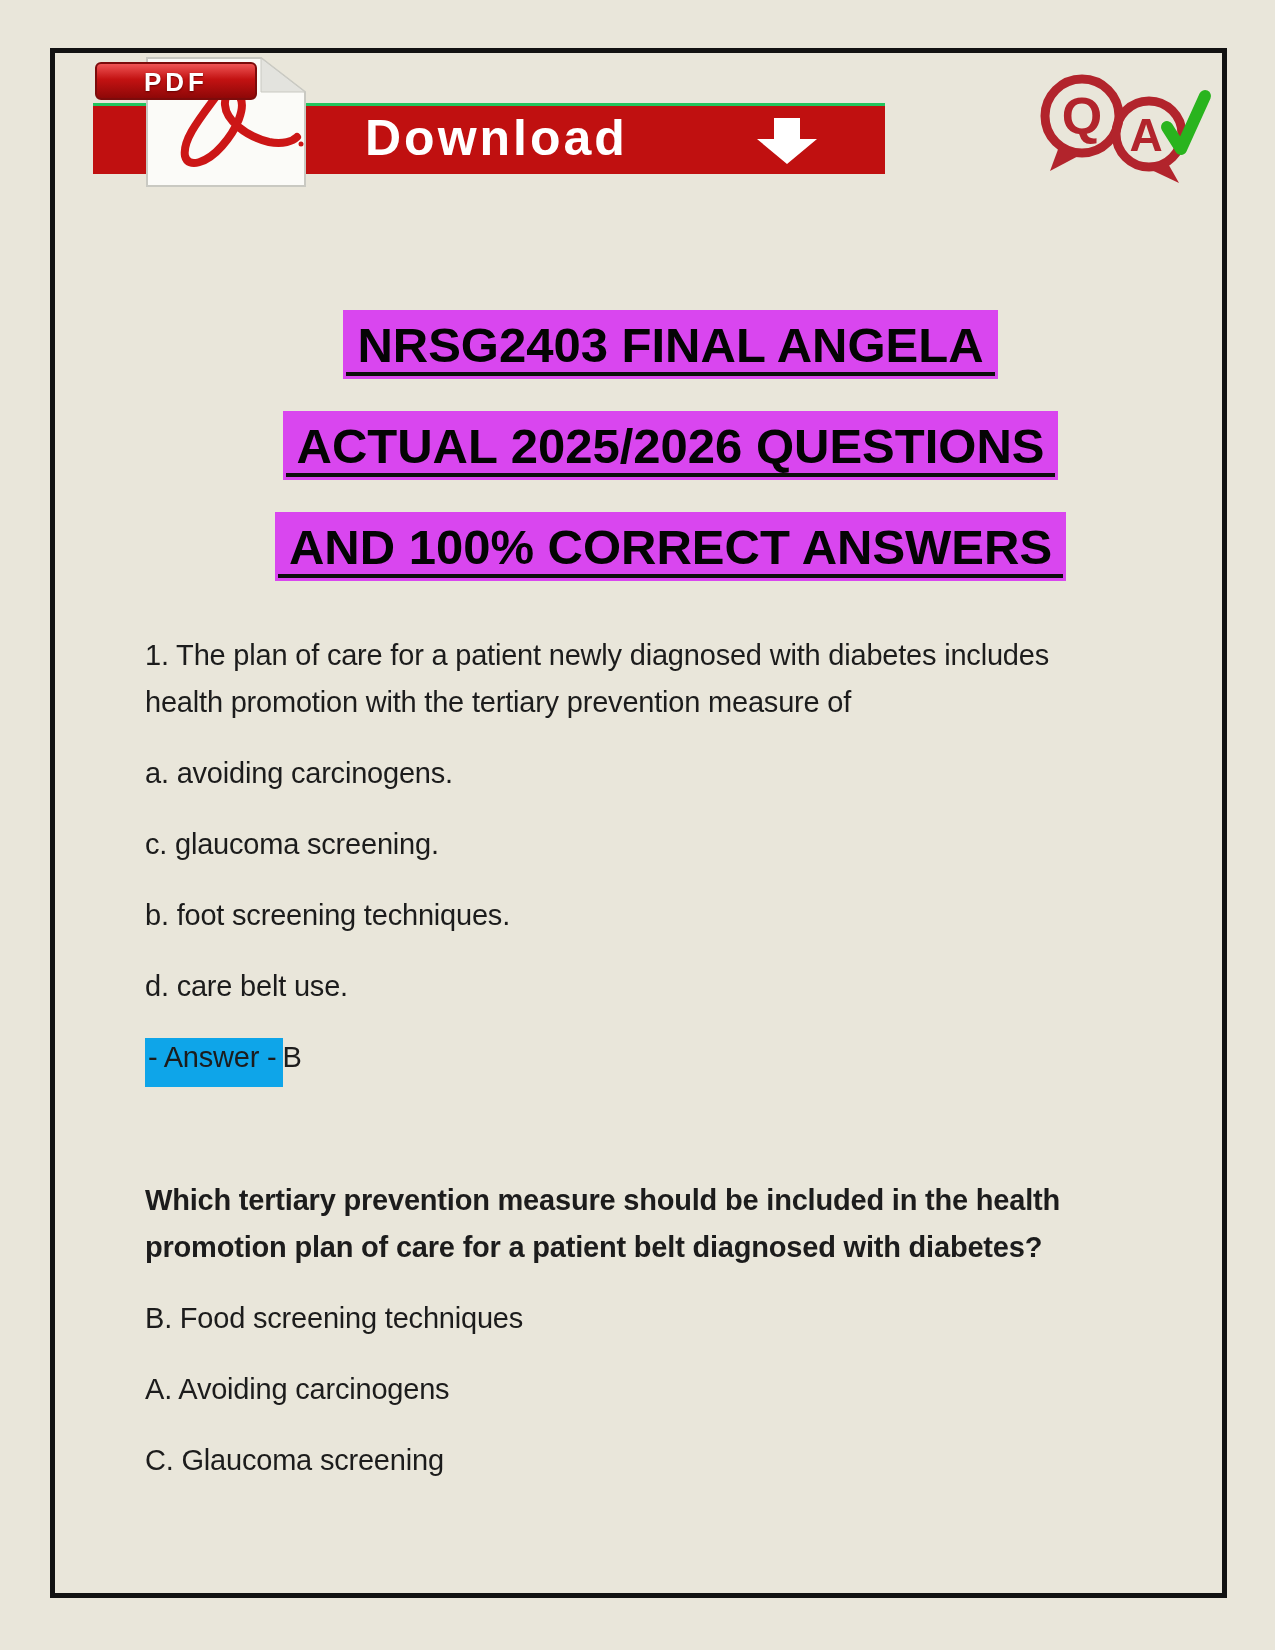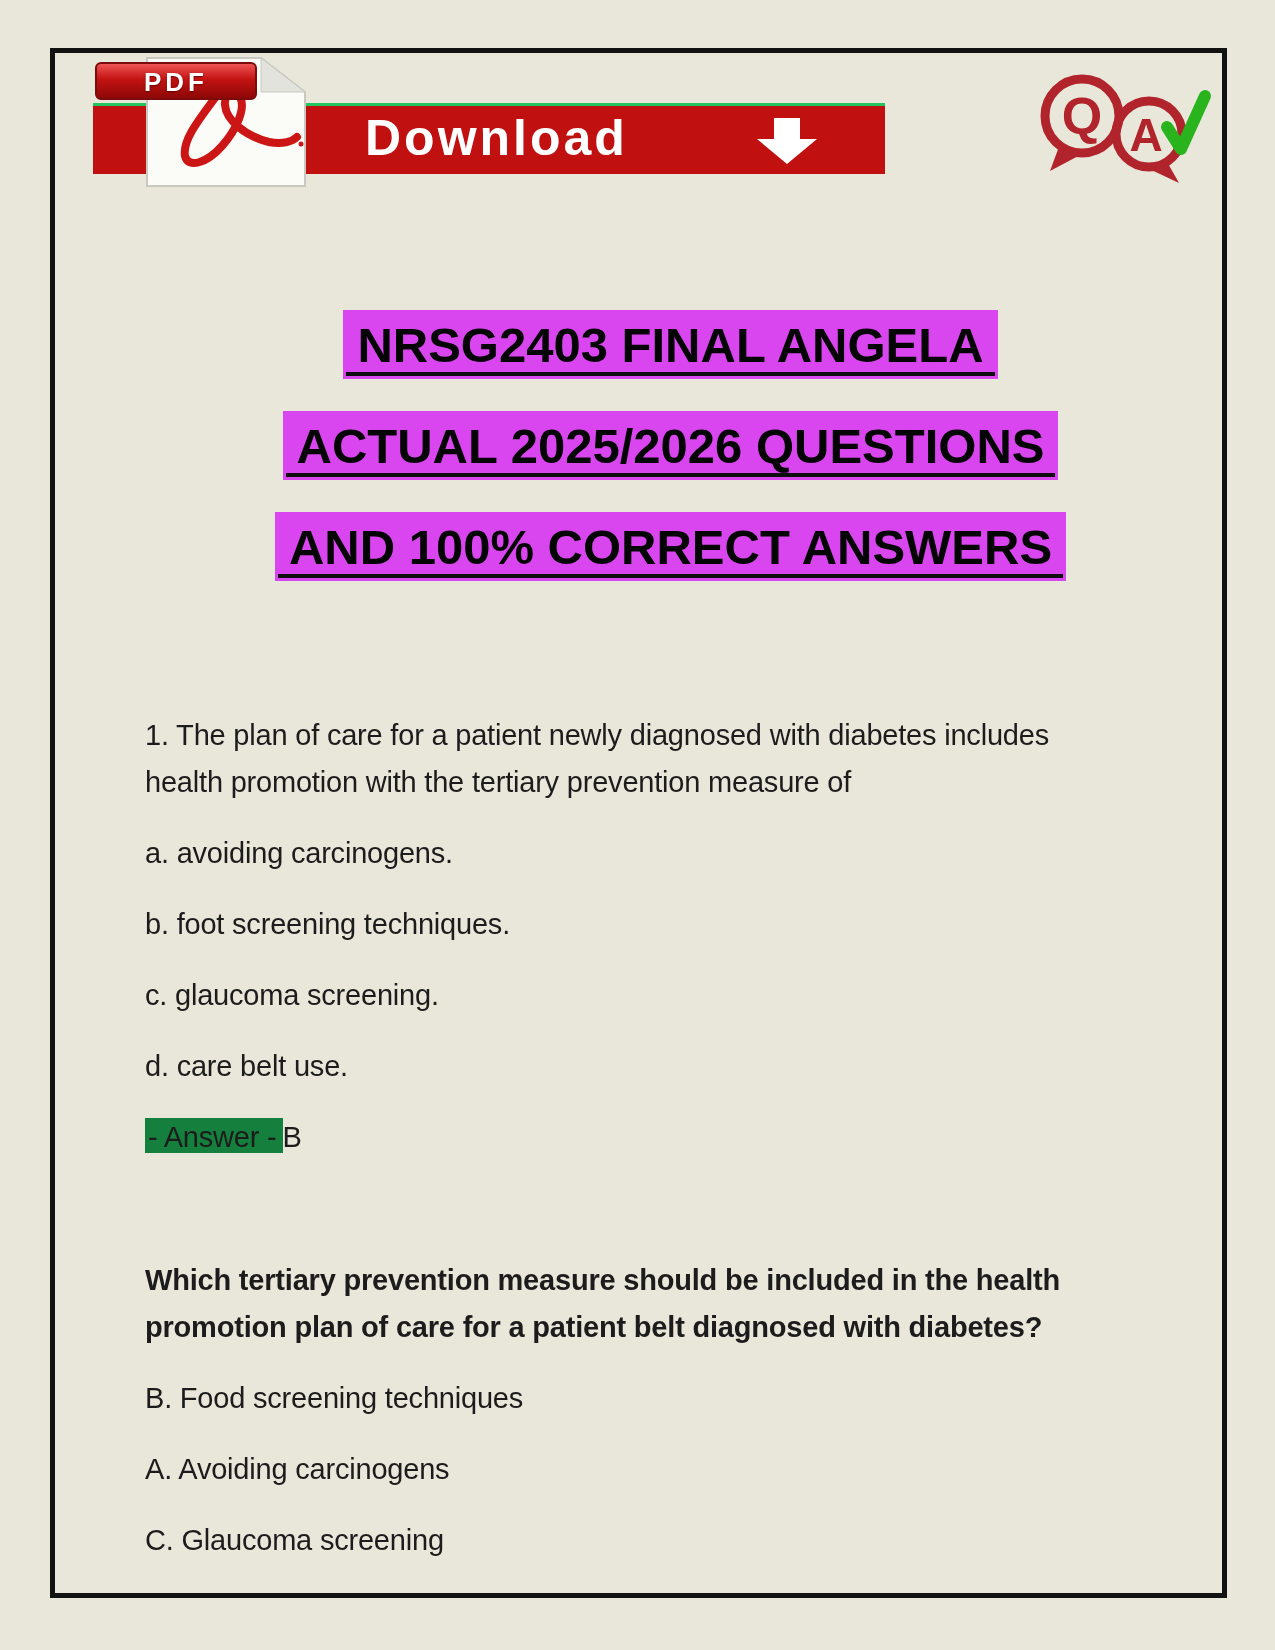--- a/index.html
+++ b/index.html
@@ -21,26 +21,26 @@
   .qa-logo{position:absolute;left:1032px;top:70px;}
 
   
   .title-block{position:absolute;left:60px;top:310px;width:1155px;text-align:center;padding-right:0;}
   .title-line{margin:0 0 32px 66px;}
   .hl{position:relative;display:inline-block;background:#d946ef;color:#040404;font-weight:bold;
       font-size:49px;letter-spacing:0;padding:7px 14px 6px 14px;}
   .hl::after{content:"";position:absolute;left:3px;right:3px;bottom:3px;height:4px;background:#0d0d0d;}
 
   
-  .content{position:absolute;left:145px;top:712px;width:985px;color:#1c1c1c;font-size:29px;
+  .content{position:absolute;left:145px;top:632px;width:985px;color:#1c1c1c;font-size:29px;
            letter-spacing:-0.2px;}
   .content p,.content div{margin:0;line-height:47px;}
   .opt{margin-top:24px !important;}
   .answer-p{margin-top:24px !important;}
-  .ans-hl{background:#15803d;padding:3px 6px 0 3px;}
+  .ans-hl{background:#0ea5e9;padding:3px 6px 14px 3px;}
   .q2{margin-top:96px !important;font-weight:bold;}
 </style>
 </head>
 <body>
 
 <div class="page">
   <div class="frame"></div>
 
   <div class="dl-banner">
     <span class="dl-label">Download</span>
@@ -75,22 +75,22 @@
     <div class="title-line"><span class="hl">ACTUAL 2025/2026 QUESTIONS</span></div>
     <div class="title-line"><span class="hl">AND 100% CORRECT ANSWERS</span></div>
   </div>
 
   <div class="content">
     <div>
       <div>1. The plan of care for a patient newly diagnosed with diabetes includes</div>
       <div>health promotion with the tertiary prevention measure of</div>
     </div>
     <p class="opt">a. avoiding carcinogens.</p>
+    <p class="opt">c. glaucoma screening.</p>
     <p class="opt">b. foot screening techniques.</p>
-    <p class="opt">c. glaucoma screening.</p>
     <p class="opt">d. care belt use.</p>
     <p class="answer-p">
       <span class="ans-hl">- Answer -</span><span>B</span>
     </p>
 
     <div class="q2">
       <div>Which tertiary prevention measure should be included in the health</div>
       <div>promotion plan of care for a patient belt diagnosed with diabetes?</div>
     </div>
     <p class="opt">B. Food screening techniques</p>

